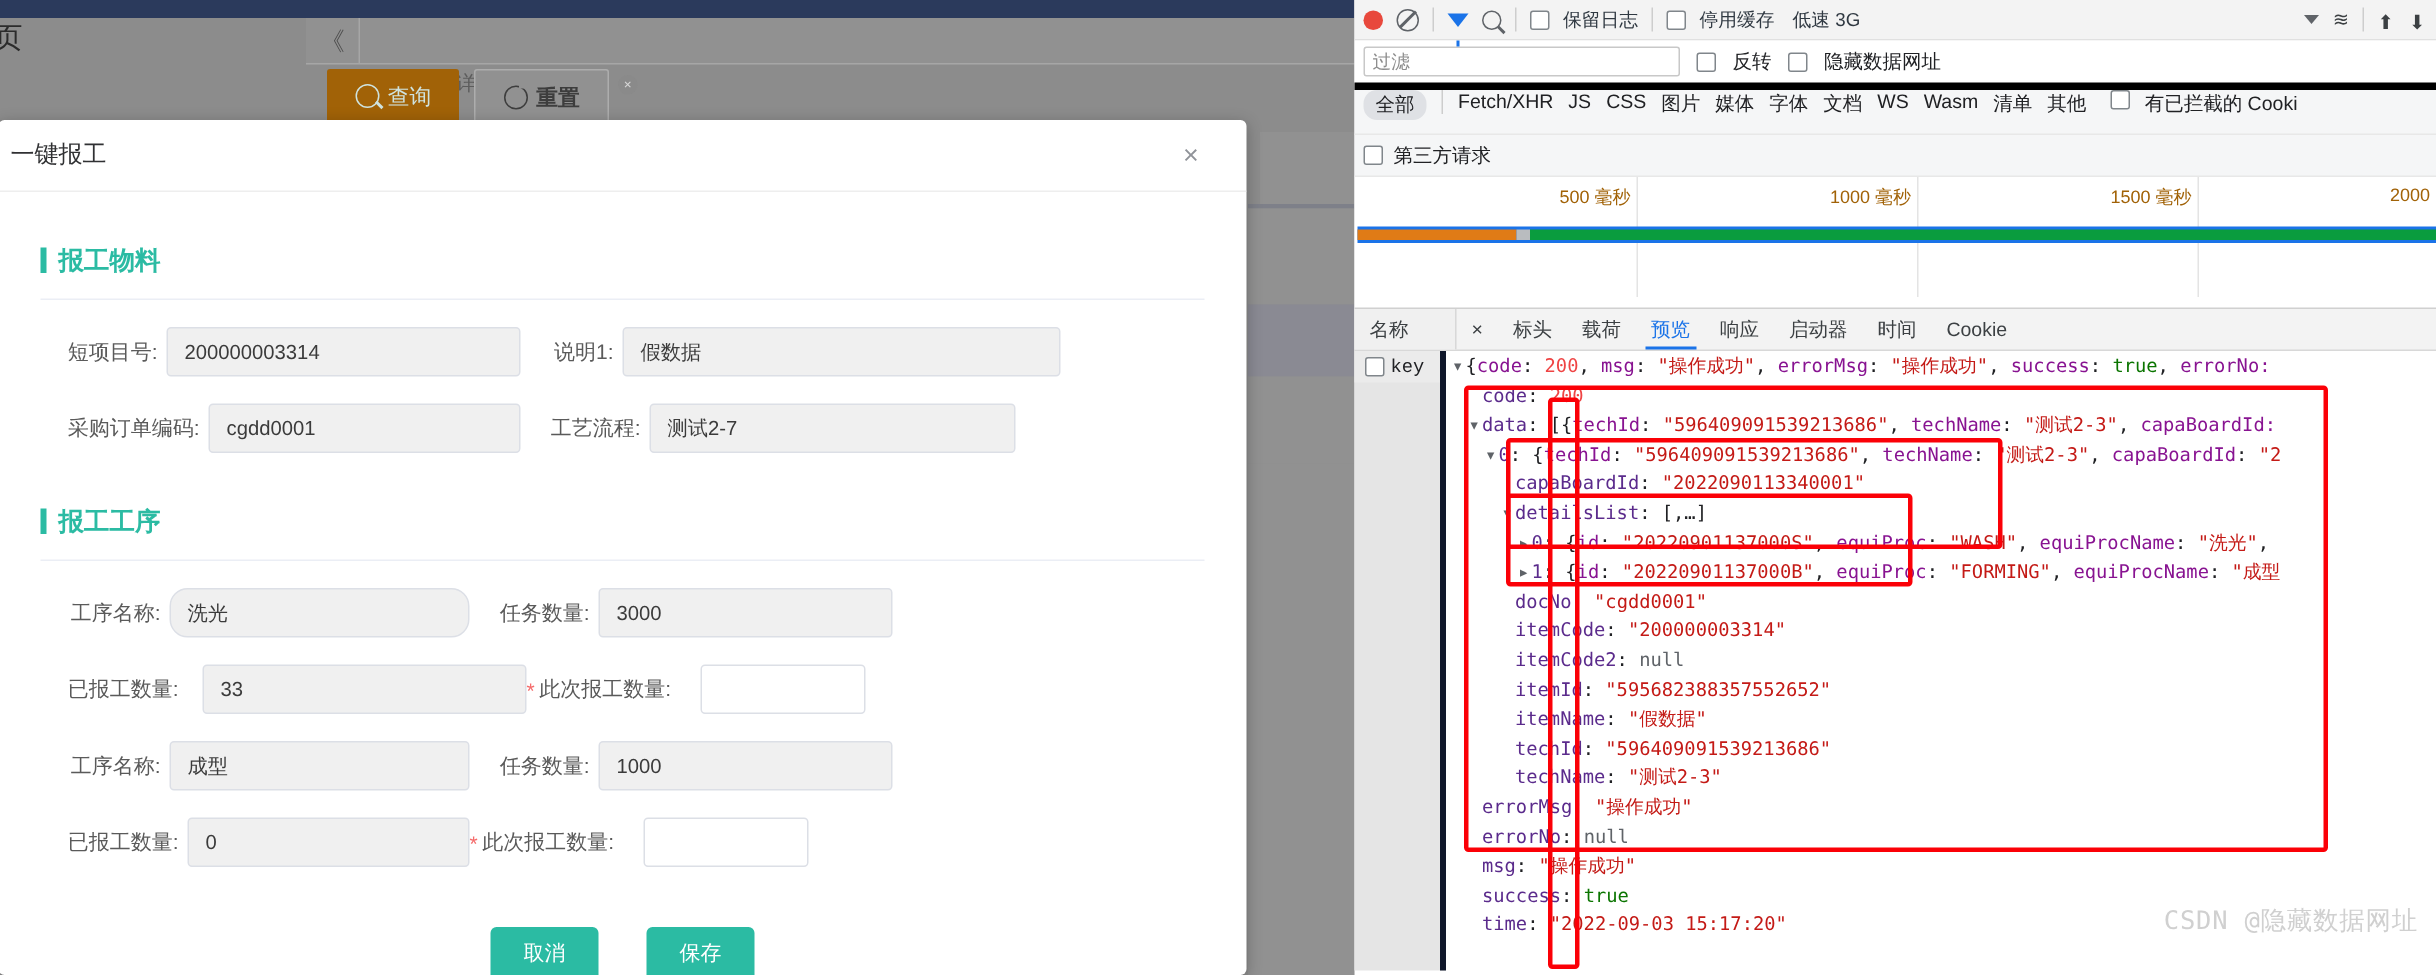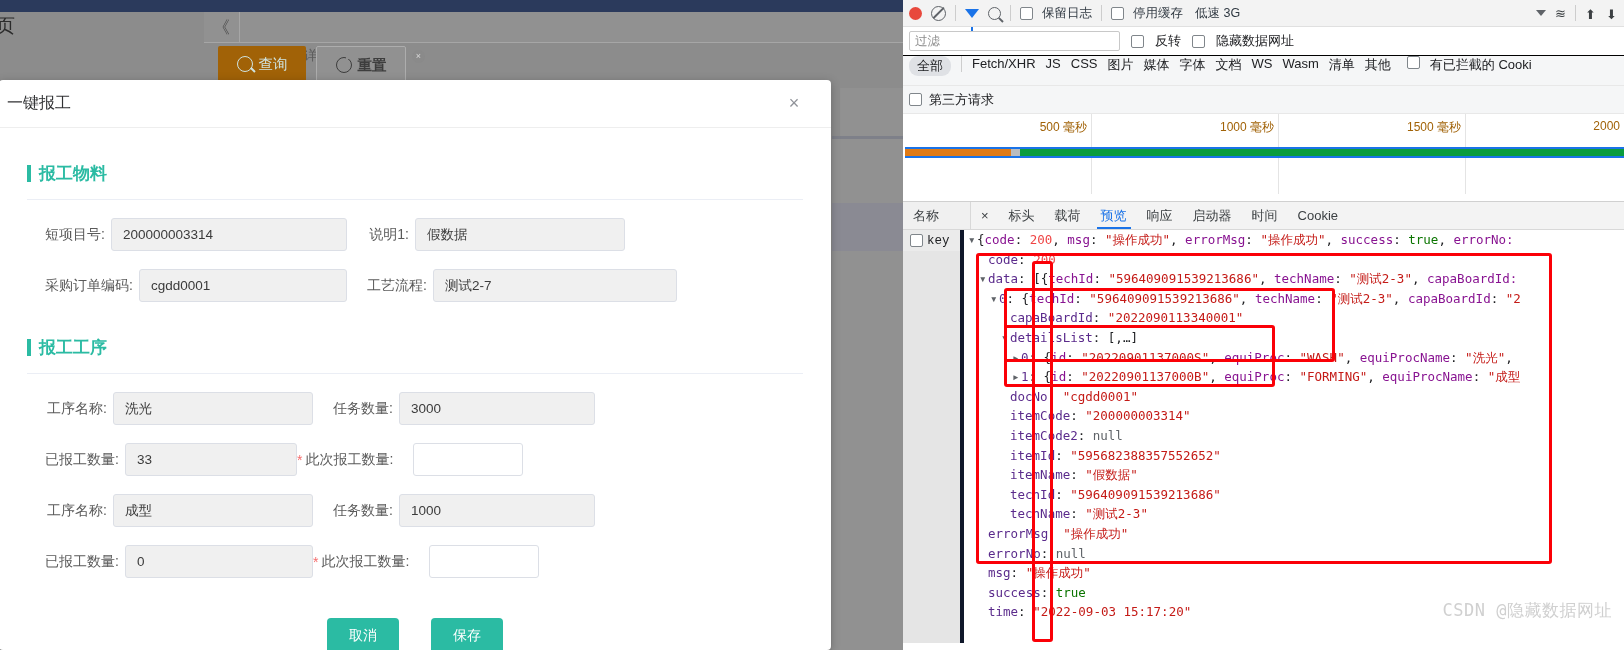--- a/index.html
+++ b/index.html
@@ -58,21 +58,21 @@
   .ban::after{content:"";position:absolute;left:-1px;top:5px;width:15px;height:1.6px;background:#5f6368;transform:rotate(-45deg);}
   .funnel{width:0;height:0;border-left:7px solid transparent;border-right:7px solid transparent;border-top:9px solid #1a73e8;position:relative;}
   .funnel::after{content:"";position:absolute;left:-1px;top:9px;width:2px;height:4px;background:#1a73e8;}
   .mag{width:11px;height:11px;border:1.7px solid #5f6368;border-radius:50%;position:relative;}
   .mag::after{content:"";position:absolute;right:-4px;bottom:-2px;width:6px;height:1.7px;background:#5f6368;transform:rotate(45deg);}
   .cb{width:11px;height:11px;border:1.4px solid #80868b;border-radius:2px;display:inline-block;background:#fff;flex:none;}
   .lbl{white-space:nowrap;}
   .caret-d{width:0;height:0;border-left:5px solid transparent;border-right:5px solid transparent;border-top:6px solid #5f6368;}
   .wifi{font-size:13px;color:#3c4043;}
   .arrow-up,.arrow-dn{width:12px;height:13px;position:relative;color:#3c4043;font-size:13px;}
-  .dt-filter{height:28px;border-bottom:1px solid #000000;display:flex;align-items:center;padding:0 6px;gap:11px;font-size:13px;color:#202124;background:#fff;}
+  .dt-filter{height:28px;border-bottom:5px solid #000000;display:flex;align-items:center;padding:0 6px;gap:11px;font-size:13px;color:#202124;background:#fff;}
   .filter-input{width:199px;height:18px;border:1px solid #c8c8c8;border-radius:2px;font-size:12.5px;color:#8e8e8e;padding:0 5px;display:flex;align-items:center;}
   .dt-types{height:29px;border-bottom:1px solid #e8e8e8;display:flex;align-items:flex-start;padding:0 6px;gap:10px;font-size:13px;color:#202124;background:#f5f6f7;}
   .type-all{background:#dfe1e5;border-radius:9px;padding:1px 8px;}
   .dt-third{height:27px;border-bottom:1px solid #e8e8e8;display:flex;align-items:center;padding:0 6px;gap:7px;font-size:13px;color:#202124;background:#f5f6f7;}
   .dt-overview{height:87px;background:#fff;border-bottom:1px solid #d0d0d0;position:relative;}
   .ov-ruler{height:28px;position:relative;border-bottom:0px;}
   .ov-tick{position:absolute;top:0;height:80px;border-right:1px solid #e4e4e4;}
   .ov-tlabel{position:absolute;top:5px;font-size:12px;color:#a16207;transform:translateX(-100%);padding-right:4px;white-space:nowrap;}
   .ov-bar{position:absolute;left:2px;top:33px;height:11px;background:#1a73e8;}
   .ov-orange{position:absolute;left:2px;top:35px;height:7px;background:#e07b16;}
@@ -152,21 +152,21 @@
       </div>
       <div class="sec-rule"></div>
 
       <div class="frow">
         <div class="fcell">
           <span class="flabel" style="width:78px;">短项目号:</span>
           <div class="fld" style="width:236px;margin-left:6px;">200000003314</div>
         </div>
         <div class="fcell">
           <span class="flabel" style="width:62px;">说明1:</span>
-          <div class="fld" style="width:210px;margin-left:6px;">假数据</div>
+          <div class="fld" style="width:292px;margin-left:6px;">假数据</div>
         </div>
       </div>
 
       <div class="frow">
         <div class="fcell">
           <span class="flabel" style="width:106px;">采购订单编码:</span>
           <div class="fld" style="width:208px;margin-left:6px;">cgdd0001</div>
         </div>
         <div class="fcell">
           <span class="flabel" style="width:80px;">工艺流程:</span>
@@ -178,32 +178,32 @@
     <div class="sec">
       <div class="sec-title">
         <span class="sec-bar"></span>
         <span>报工工序</span>
       </div>
       <div class="sec-rule"></div>
 
       <div class="frow">
         <div class="fcell">
           <span class="flabel" style="width:80px;">工序名称:</span>
-          <div class="fld" style="width:200px;margin-left:6px;">洗光</div>
+          <div class="fld" style="width:200px;margin-left:6px;border-radius:12px;">洗光</div>
         </div>
         <div class="fcell">
           <span class="flabel" style="width:80px;">任务数量:</span>
           <div class="fld" style="width:196px;margin-left:6px;">3000</div>
         </div>
       </div>
 
       <div class="frow">
         <div class="fcell">
           <span class="flabel" style="width:92px;">已报工数量:</span>
-          <div class="fld" style="width:172px;margin-left:6px;">33</div>
+          <div class="fld" style="width:216px;margin-left:16px;">33</div>
         </div>
         <div class="fcell">
           <span class="star">*</span>
           <span class="flabel" style="width:104px;text-align:left;">此次报工数量:</span>
           <div class="fld white" style="width:110px;margin-left:4px;"></div>
         </div>
       </div>
 
       <div class="frow">
         <div class="fcell">

